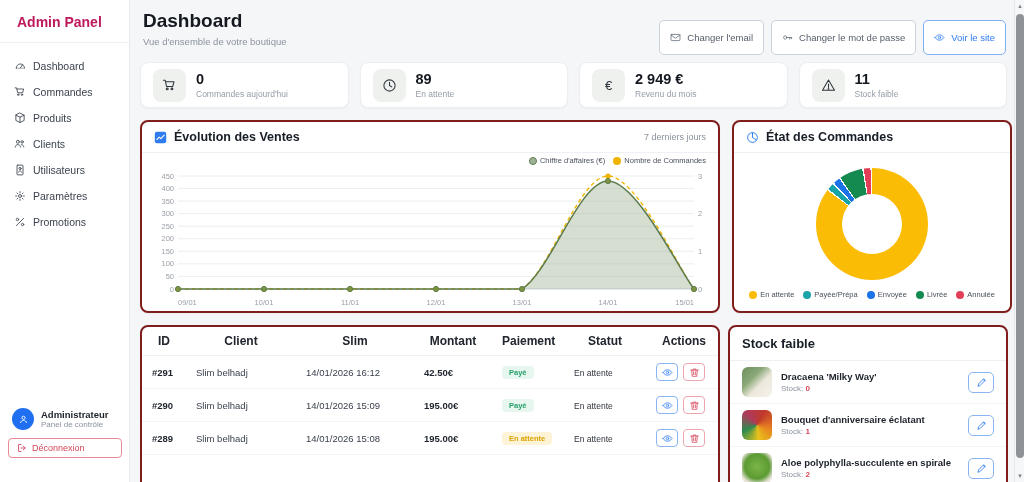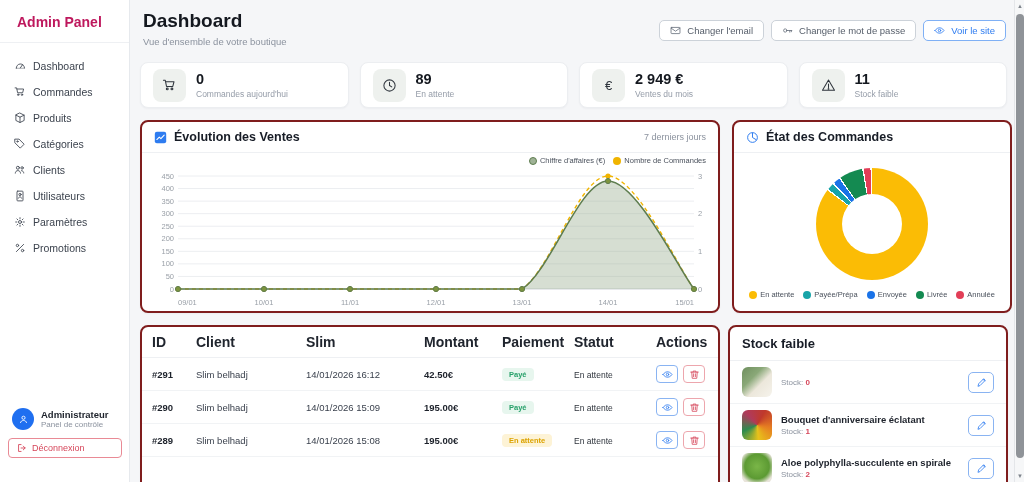--- a/index.html
+++ b/index.html
@@ -21,21 +21,21 @@
   .profile-name { font-size:9.5px; font-weight:bold; color:#1d222b; line-height:1.25; }
   .profile-role { font-size:8px; color:#8b929e; }
   .logout-btn { display:flex; align-items:center; gap:5px; width:100%; border:1px solid #e98a95; background:#fff; color:#d6465a; font-size:9px; padding:4px 8px; border-radius:4px; cursor:pointer; font-family:inherit; }
   .logout-btn svg { width:10px; height:10px; stroke:#d6465a; stroke-width:1.4; fill:none; stroke-linecap:round; }
   
   .main { position:absolute; left:130px; top:0; right:10px; bottom:0; }
   .page-header { position:absolute; left:13px; top:10px; }
   .page-title { font-size:19px; font-weight:bold; color:#14181f; }
   .page-subtitle { font-size:9.5px; color:#8b929e; margin-top:4px; }
   .header-buttons { position:absolute; right:8px; top:20px; display:flex; gap:7px; }
-  .hbtn { display:flex; align-items:center; gap:6px; height:21px; padding:0 10px; background:#fff; border:1px solid #ccd2d9; border-radius:5px; font-size:9.5px; color:#565e6a; cursor:pointer; font-family:inherit;text-align:center; }
+  .hbtn { display:flex; align-items:center; gap:6px; height:35px; padding:0 10px; background:#fff; border:1px solid #ccd2d9; border-radius:5px; font-size:9.5px; color:#565e6a; cursor:pointer; font-family:inherit;text-align:center; }
   .hbtn svg { width:11px; height:11px; stroke:#6a727e; stroke-width:1.2; fill:none; stroke-linecap:round; stroke-linejoin:round; }
   .hbtn.primary { border-color:#7fb0f5; color:#2e7cf0; }
   .hbtn.primary svg { stroke:#2e7cf0; }
   
   .stats-row { position:absolute; left:10px; right:7px; top:62px; height:46px; display:flex; gap:11px; }
   .stat-card { flex:1; background:#fff; border:1px solid #eceef1; border-radius:8px; box-shadow:0 1px 2px rgba(20,30,50,.04); display:flex; align-items:center; gap:10px; padding:0 12px; }
   .stat-icon { width:33px; height:33px; border-radius:8px; background:#eef1ee; display:flex; align-items:center; justify-content:center; }
   .stat-icon svg { width:15px; height:15px; stroke:#2f353d; stroke-width:1.1; fill:none; stroke-linecap:round; stroke-linejoin:round; }
   .stat-icon .euro-glyph { font-size:13px; color:#2f353d; }
   .stat-value { font-size:14.5px; font-weight:bold; color:#14181f; }
@@ -60,21 +60,21 @@
   .donut { position:relative; width:112px; height:112px; border-radius:50%; margin-top:6px; }
   .donut-hole { position:absolute; left:26px; top:26px; width:60px; height:60px; background:#fff; border-radius:50%; }
   .donut-legend { display:flex; justify-content:center; gap:9px; margin-top:2px; }
   .donut-legend .item { display:flex; align-items:center; gap:3px; font-size:7.5px; color:#4a515c; }
   .donut-legend .dot { width:8px; height:8px; border-radius:50%; }
   
   #orders-card { left:10px; top:325px; width:580px; height:200px; }
   .table-head-row { display:flex; align-items:center; padding:7px 12px; border-bottom:1px solid #eef0f3; }
   .viewall-btn { border:1px solid #7fb0f5; color:#2e7cf0; background:#fff; font-size:8.5px; padding:3px 9px; border-radius:4px; cursor:pointer; font-family:inherit; }
   table { width:100%; border-collapse:collapse; table-layout:fixed; }
-  th { text-align:left; font-size:14px; color:#20252e; padding:7px 10px; border-bottom:1px solid #eef0f3; }
+  th { text-align:center; font-size:12px; color:#20252e; padding:7px 10px; border-bottom:1px solid #eef0f3; }
   td { font-size:9.5px; color:#3a414d; padding:7px 10px; border-bottom:1px solid #f1f3f5; }
   td.id, td.amount { font-weight:bold; color:#1d222b; }
   .pill { display:inline-block; font-size:7.5px; padding:2px 7px; border-radius:4px; background:#e7f6ee; color:#27a06a; font-weight:bold; }
   .pill.pending { background:#fdf3d6; color:#dca300; }
   .status-txt { font-size:8.5px; color:#2f353d; }
   .act { display:flex; gap:5px; }
   .icon-btn { width:22px; height:18px; border-radius:4px; background:#fff; display:flex; align-items:center; justify-content:center; cursor:pointer; padding:0; }
   .icon-btn.view { border:1px solid #8ab4f2; } .icon-btn.view svg { stroke:#2e7cf0; }
   .icon-btn.del { border:1px solid #eda6ad; } .icon-btn.del svg { stroke:#d6465a; }
   .icon-btn svg { width:11px; height:11px; fill:none; stroke-width:1.2; stroke-linecap:round; stroke-linejoin:round; }
@@ -123,27 +123,20 @@
       </div>
       <div class="nav-item">
         <svg viewBox="0 0 16 16">
             <path d="M8 1.5l5.5 2.7v7.1L8 14 2.5 11.3V4.2z"></path>
             <path d="M2.5 4.2L8 6.9l5.5-2.7M8 6.9V14"></path>
           </svg>
         <span>Produits</span>
       </div>
       <div class="nav-item">
         <svg viewBox="0 0 16 16">
-            <path d="M1.5 1.5h5.2l6.8 6.8-5.2 5.2-6.8-6.8z"></path>
-            <circle cx="4.6" cy="4.6" r=".9"></circle>
-          </svg>
-        <span>Catégories</span>
-      </div>
-      <div class="nav-item">
-        <svg viewBox="0 0 16 16">
             <circle cx="5.2" cy="5" r="2"></circle>
             <path d="M1.7 12.2c0-2 1.6-3.4 3.5-3.4s3.5 1.4 3.5 3.4"></path>
             <circle cx="10.8" cy="5.2" r="1.6"></circle>
             <path d="M10 8.8c1.8.2 3 1.6 3 3.2"></path>
           </svg>
         <span>Clients</span>
       </div>
       <div class="nav-item">
         <svg viewBox="0 0 16 16">
             <rect x="4" y="1.5" width="8" height="13" rx="1"></rect>
@@ -246,21 +239,21 @@
             <div class="stat-value">89</div>
         <div class="stat-label">En attente</div>
           </div>
       </div>
       <div class="stat-card">
         <div class="stat-icon">
             <span class="euro-glyph">€</span>
           </div>
         <div>
             <div class="stat-value">2 949 €</div>
-        <div class="stat-label">Ventes du mois</div>
+        <div class="stat-label">Revenu du mois</div>
           </div>
       </div>
       <div class="stat-card">
         <div class="stat-icon">
           <svg viewBox="0 0 16 16">
               <path d="M8 2.2L14.4 13H1.6z"></path>
               <path d="M8 6.5v3.5"></path>
               <circle cx="8" cy="11.6" r=".4"></circle>
             </svg>
         </div>
@@ -480,20 +473,21 @@
     </div>
 
     <div class="card" id="stock-card">
       <div class="card-head" style="padding:9px 12px">
         <span class="card-title" style="font-size:13px">Stock faible</span>
       </div>
       <div id="stock-list">
           <div class="stock-item">
             <div class="thumb t1"></div>
             <div class="stock-info">
+              <div class="stock-name">Dracaena 'Milky Way'</div>
               <div class="stock-qty">Stock: <b>0</b></div>
             </div>
             <button class="edit-btn">
               <svg viewBox="0 0 16 16">
                 <path d="M3 13l.9-3.2 7.3-7.3 2.3 2.3-7.3 7.3z"></path>
                 <path d="M10.3 3.4l2.3 2.3"></path>
               </svg>
             </button>
           </div>
           <div class="stock-item">

